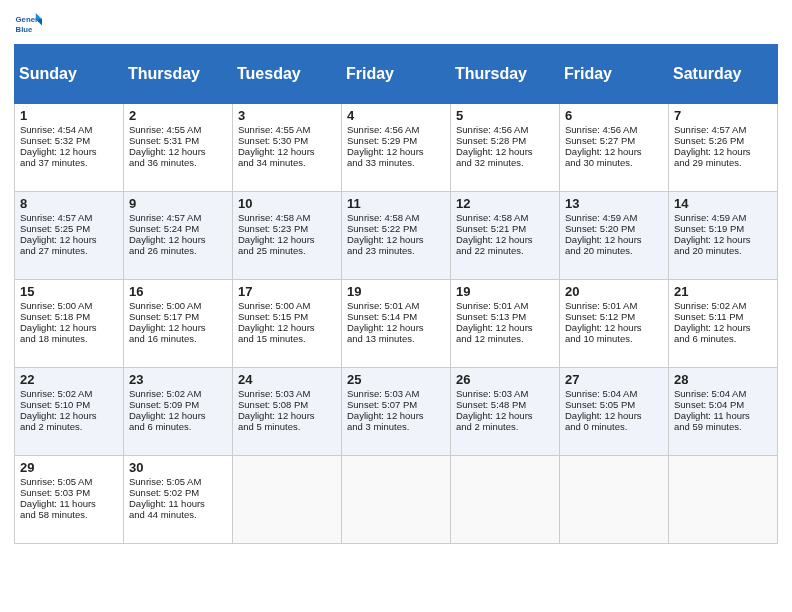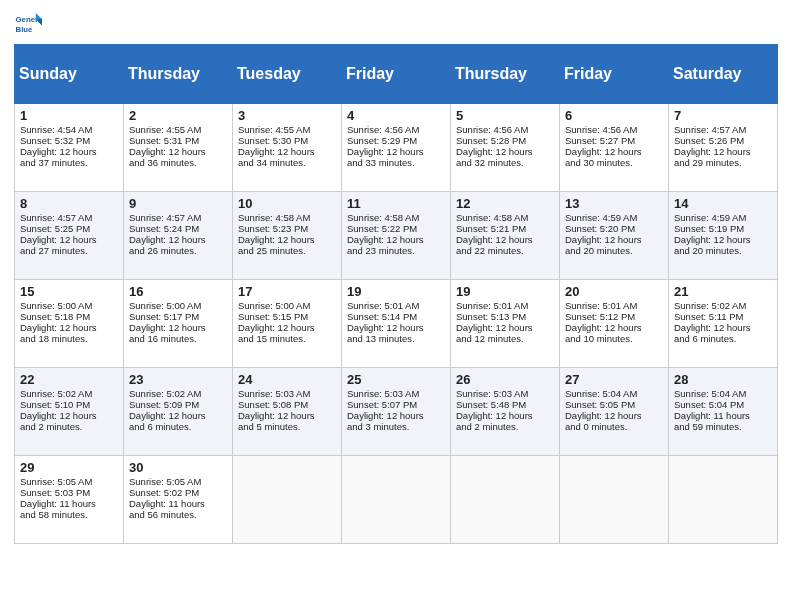--- a/index.html
+++ b/index.html
@@ -324,21 +324,21 @@
             <div>Sunrise: 5:05 AM</div>
             <div>Sunset: 5:03 PM</div>
             <div>Daylight: 11 hours</div>
             <div>and 58 minutes.</div>
           </td>
           <td>
             <span class="day-num">30</span>
             <div>Sunrise: 5:05 AM</div>
             <div>Sunset: 5:02 PM</div>
             <div>Daylight: 11 hours</div>
-            <div>and 56 minutes.</div>
+            <div>and 44 minutes.</div>
           </td>
           <td class="empty-cell"></td>
           <td class="empty-cell"></td>
           <td class="empty-cell"></td>
           <td class="empty-cell"></td>
           <td class="empty-cell"></td>
         </tr>
       </tbody>
   </table>
 </div>

